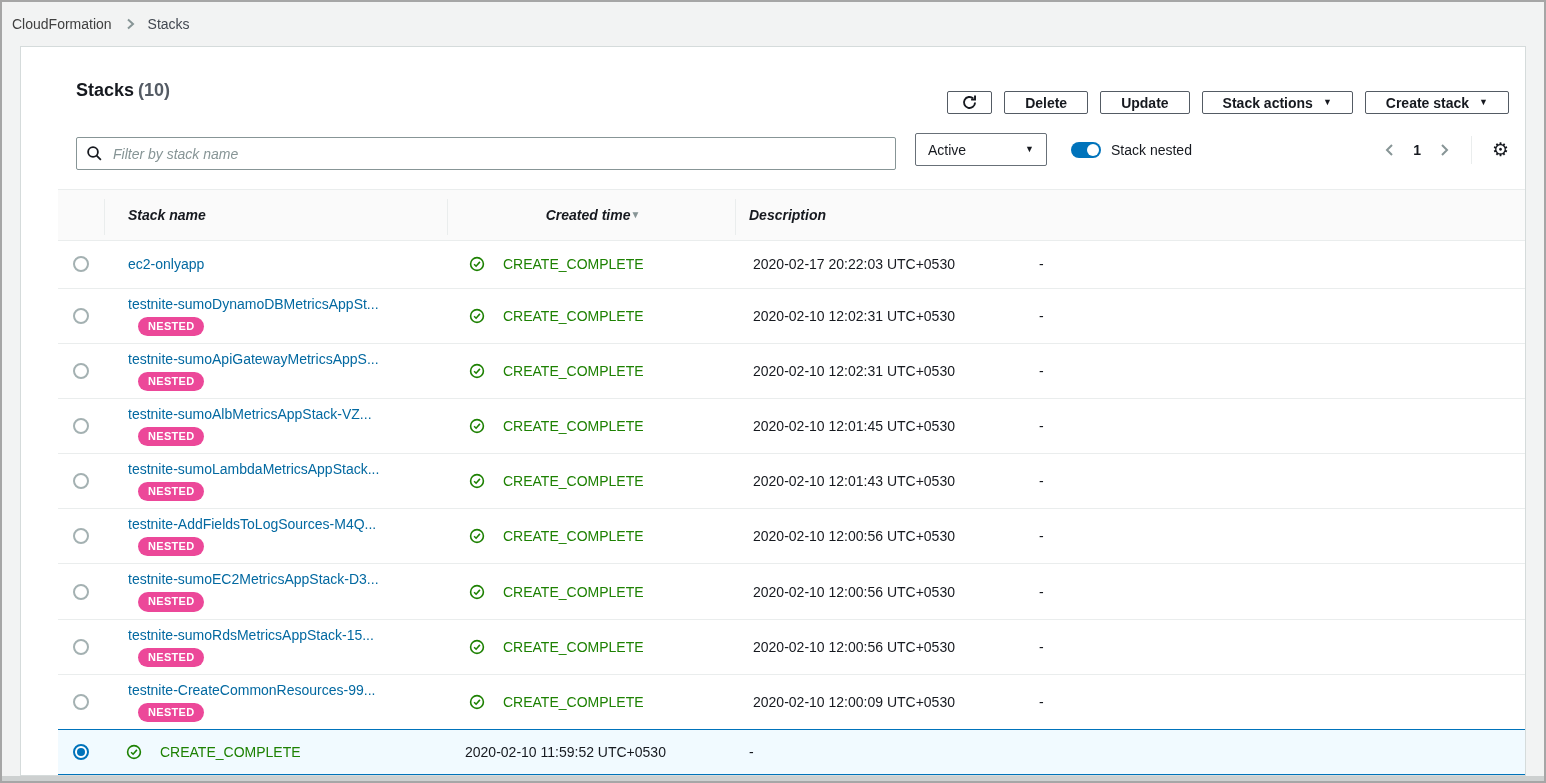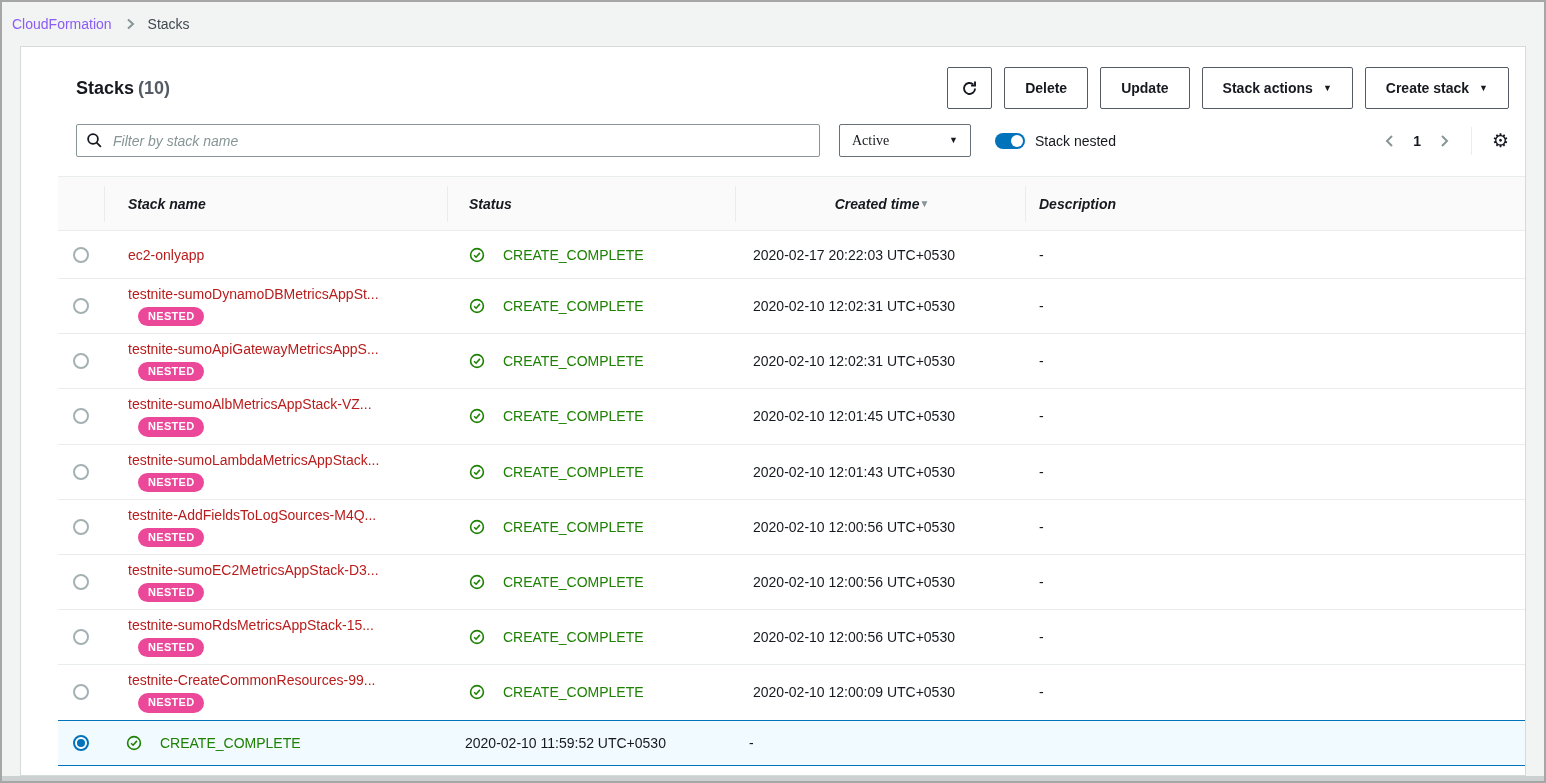--- a/index.html
+++ b/index.html
@@ -1,46 +1,46 @@
 <!DOCTYPE html>
 <html><head>
 <meta charset="utf-8">
 <style>
   * { margin:0; padding:0; box-sizing:border-box; }
   html,body { width:1546px; height:783px; font-family:"Liberation Sans", sans-serif; font-size:14px; color:#16191f; }
   .frame { width:1546px; height:783px; border:2px solid #a6a6a6; background:#f2f3f3; display:flex; flex-direction:column; overflow:hidden; }
 
   
   .breadcrumb-bar { height:44px; flex:0 0 44px; display:flex; align-items:center; padding:0 10px; }
-  .crumb-link { color:#8b5cf6; text-decoration:none; cursor:pointer; }
+  .crumb-link { color:#404040; text-decoration:none; cursor:pointer; }
   .crumb-current { color:#414750; }
   .crumb-sep { margin:0 12px; display:inline-flex; }
 
   
   .page { flex:1 1 auto; padding:0 18px; display:flex; flex-direction:column; overflow:hidden; }
   .card { background:#fff; border:1px solid #d5dbdb; flex:1 1 auto; display:flex; flex-direction:column; overflow:hidden;padding-left:37px; }
 
   .card-header { display:flex; align-items:center; justify-content:space-between; padding:20px 16px 0 18px; }
   .page-title { font-size:18px; font-weight:bold; }
   .page-title .count { color:#545b64; margin-left:4px; }
   .btn-group { display:flex; gap:12px; }
-  .btn { height:42px; background:#fff; border:1px solid #545b64; border-radius:2px; color:#16191f;
-         font-weight:bold; font-size:14px; padding:0 20px; display:inline-flex; align-items:center; gap:10px; cursor:pointer; }
+  .btn { height:23px; background:#fff; border:1px solid #545b64; border-radius:2px; color:#16191f;
+         font-weight:bold; font-size:14px; padding:0 20px; display:inline-flex; align-items:center; gap:10px; cursor:pointer;margin-top:24px; }
   .btn.icon-only { padding:0 13px; }
   .caret { font-size:9px; line-height:1; color:#16191f; }
 
   
   .filter-row { display:flex; align-items:center; padding:15px 16px 0 18px; }
-  .search-box { position:relative; width:744px; flex:0 0 auto; }
+  .search-box { position:relative; width:820px; flex:0 0 auto;margin-top:8px; }
   .search-box input { width:100%; height:33px; border:1px solid #879596; border-radius:2px; padding:0 12px 0 36px;
                       font-size:14px; font-family:"Liberation Sans", sans-serif; color:#16191f; background:#fff; }
   .search-box input::placeholder { color:#879596; font-style:italic; }
   .search-icon { position:absolute; left:10px; top:8px; }
   .select { width:132px; height:33px; margin-left:19px; border:1px solid #687078; border-radius:2px; background:#fff;
-            display:flex; align-items:center; justify-content:space-between; padding:0 12px; cursor:pointer;font-family:Liberation Serif, serif; }
+            display:flex; align-items:center; justify-content:space-between; padding:0 12px; cursor:pointer; }
   .toggle-wrap { display:flex; align-items:center; margin-left:24px; gap:10px; }
   .toggle { width:30px; height:16px; border-radius:8px; background:#0073bb; position:relative; cursor:pointer; }
   .toggle .knob { position:absolute; right:2px; top:2px; width:12px; height:12px; border-radius:50%; background:#fff; }
   .pagination { margin-left:auto; display:flex; align-items:center; gap:16px; }
   .page-num { font-weight:bold; }
   .pg-btn { display:inline-flex; cursor:pointer; }
   .v-divider { width:1px; height:28px; background:#eaeded; margin:0 4px; }
   .gear { font-size:19px; color:#16191f; cursor:pointer; line-height:1; }
 
   
@@ -55,21 +55,21 @@
 
   .tbody { display:flex; flex-direction:column; }
   .row { display:grid; grid-template-columns:46px 343px 288px 290px 1fr; align-items:center;
          border-bottom:1px solid #eaeded; background:#fff; min-height:48px; padding:7px 0; }
   .row.selected { background:#f1faff; border-top:1px solid #0073bb; border-bottom:1px solid #0073bb; margin-top:-1px; min-height:46px; }
   .cell.sel { display:flex; justify-content:center; }
   .radio { width:16px; height:16px; border:2px solid #a4b1b2; border-radius:50%; background:#fff; position:relative; cursor:pointer; display:inline-block; }
   .radio.checked { border-color:#0073bb; border-width:2.5px; }
   .radio.checked::after { content:""; position:absolute; inset:2px; border-radius:50%; background:#0073bb; }
   .name-cell { padding-left:24px; display:flex; flex-direction:column; align-items:flex-start; }
-  .link { color:#b91c1c; text-decoration:none; white-space:nowrap; cursor:pointer; }
+  .link { color:#0369a1; text-decoration:none; white-space:nowrap; cursor:pointer; }
   .badge { margin:5px 0 0 10px; background:#ec4899; color:#fff; font-size:11px; font-weight:bold; letter-spacing:0.3px;
            padding:3px 10px 3px; border-radius:10px; line-height:1.2; }
   .status-cell { padding-left:22px; display:flex; align-items:center; gap:18px; color:#1d8102; }
   .time-cell { padding-left:18px; }
   .desc-cell { padding-left:14px; }
 
   .bottom-strip { flex:0 0 5px; background:#cdd0d0; }
 </style>
 </head>
 <body>
@@ -153,21 +153,20 @@
           </span>
           <span class="v-divider"></span>
           <span class="gear">⚙</span>
         </div>
       </div>
 
       <div class="table">
         <div class="thead">
           <div class="th c0"></div>
           <div class="th c1 with-line">Stack name</div>
-          <div class="th c2 with-line">Status</div>
           <div class="th c3 with-line">
             <span>Created time</span>
             <span class="sort-caret">▼</span>
           </div>
           <div class="th c4 with-line">Description</div>
         </div>
         <div class="tbody">
             <div class="row">
     <div class="cell sel">
       <span class="radio"></span>

